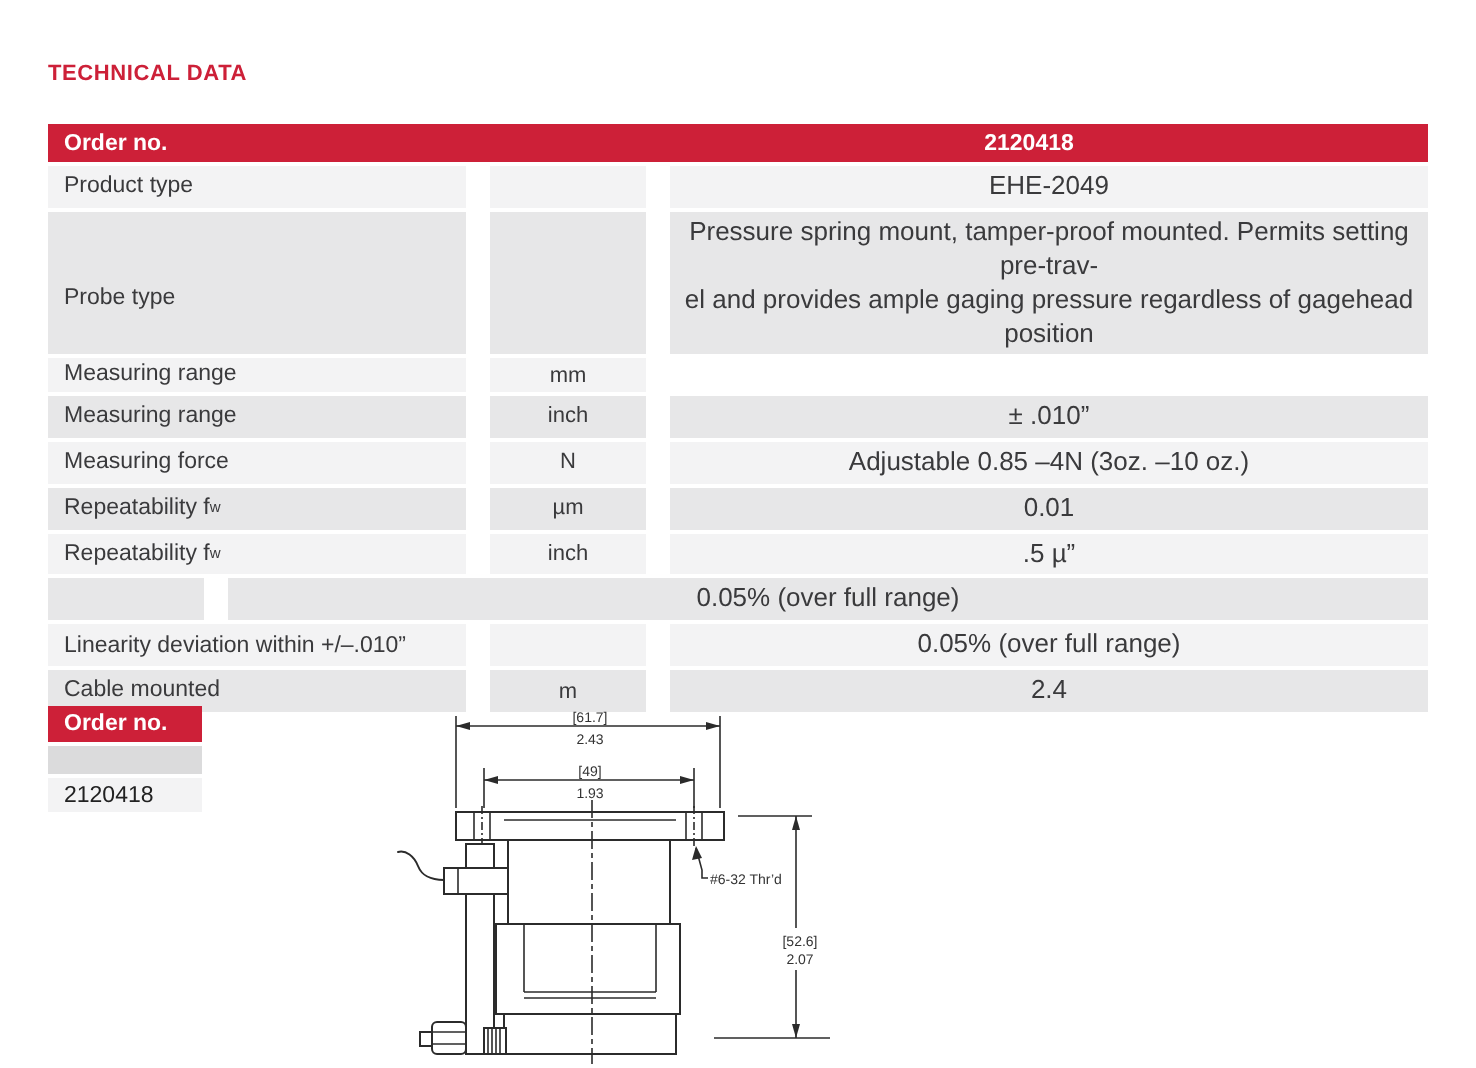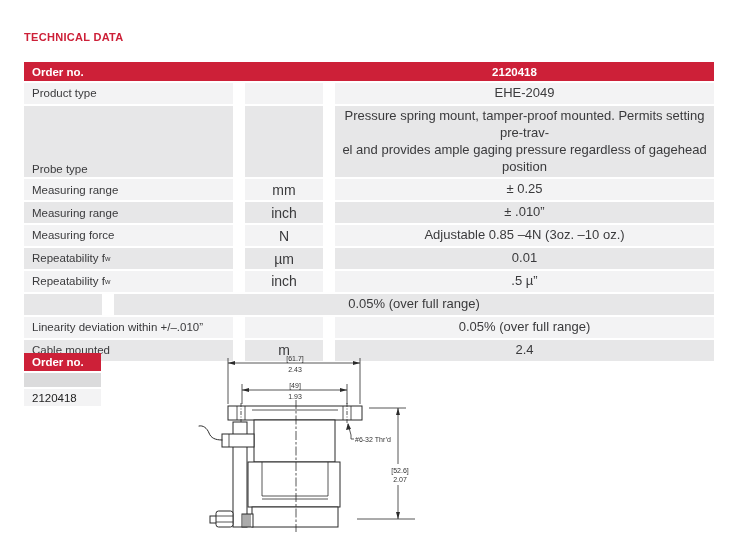--- a/index.html
+++ b/index.html
@@ -13,26 +13,26 @@
   }
   
   .spec-table{position:absolute;left:24px;top:62px;width:690px;font-size:11.5px;}
   .hrow{display:flex;background:#cd2038;color:#fff;font-weight:700;height:19px;margin-bottom:2px;}
   .hrow .h1{width:211px;display:flex;align-items:center;padding-left:8px;box-sizing:border-box;}
   .hrow .h2{width:80px;}
   .hrow .h3{flex:1;display:flex;align-items:center;justify-content:center;}
   .row{display:flex;gap:12px;margin-bottom:2px;min-height:16px;}
   .row .cell{box-sizing:border-box;}
   .c1{width:209px;display:flex;align-items:center;padding:1px 6px 1px 8px;line-height:1.25;}
-  .c2{width:78px;display:flex;align-items:center;justify-content:center;font-size:14px;}
+  .c2{width:78px;display:flex;align-items:center;justify-content:center;font-size:11px;}
   .c3{flex:1;display:flex;align-items:center;justify-content:center;text-align:center;
       font-size:13px;line-height:1.3;white-space:pre-line;padding:2px 4px;}
   .light .cell{background:#f3f3f4;}
   .dark  .cell{background:#e7e7e8;}
-  .row-probe .c1{align-items:flex-end;padding-top:17px;}
+  .row-probe .c1{align-items:center;padding-top:17px;}
   sub.fw{font-size:7.5px;line-height:1;}
   
   .order-table{position:absolute;left:24px;top:353px;width:77px;font-size:11.5px;}
   .order-table .ohead{height:18px;background:#cd2038;color:#fff;font-weight:700;
       display:flex;align-items:center;padding-left:8px;box-sizing:border-box;margin-bottom:2px;}
   .order-table .ospacer{height:14px;background:#dbdbdc;margin-bottom:2px;}
   .order-table .oval{height:17px;background:#f3f3f4;color:#222;
       display:flex;align-items:center;padding-left:8px;box-sizing:border-box;}
   
   .drawing{position:absolute;left:185px;top:352px;width:250px;height:182px;}
@@ -75,21 +75,20 @@
       <div class="cell c3">Pressure spring mount, tamper-proof mounted. Permits setting pre-trav-
 el and provides ample gaging pressure regardless of gagehead position</div>
     </div>
 
     <div class="row light">
       <div class="cell c1">
           <span>Measuring range</span>
           <sub class="fw"></sub>
         </div>
       <div class="cell c2">mm</div>
-      <div class="cell c3">± 0.25</div>
     </div>
 
     <div class="row dark">
       <div class="cell c1">
           <span>Measuring range</span>
           <sub class="fw"></sub>
         </div>
       <div class="cell c2">inch</div>
       <div class="cell c3">± .010”</div>
     </div>

